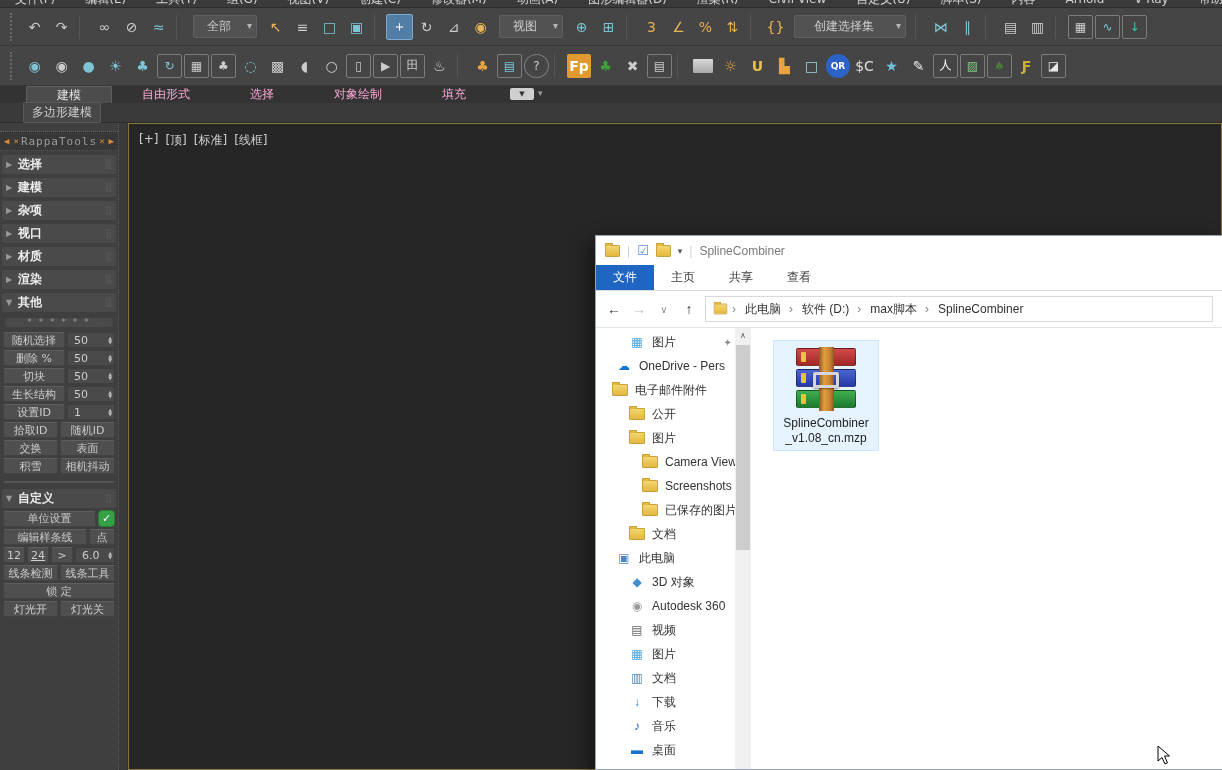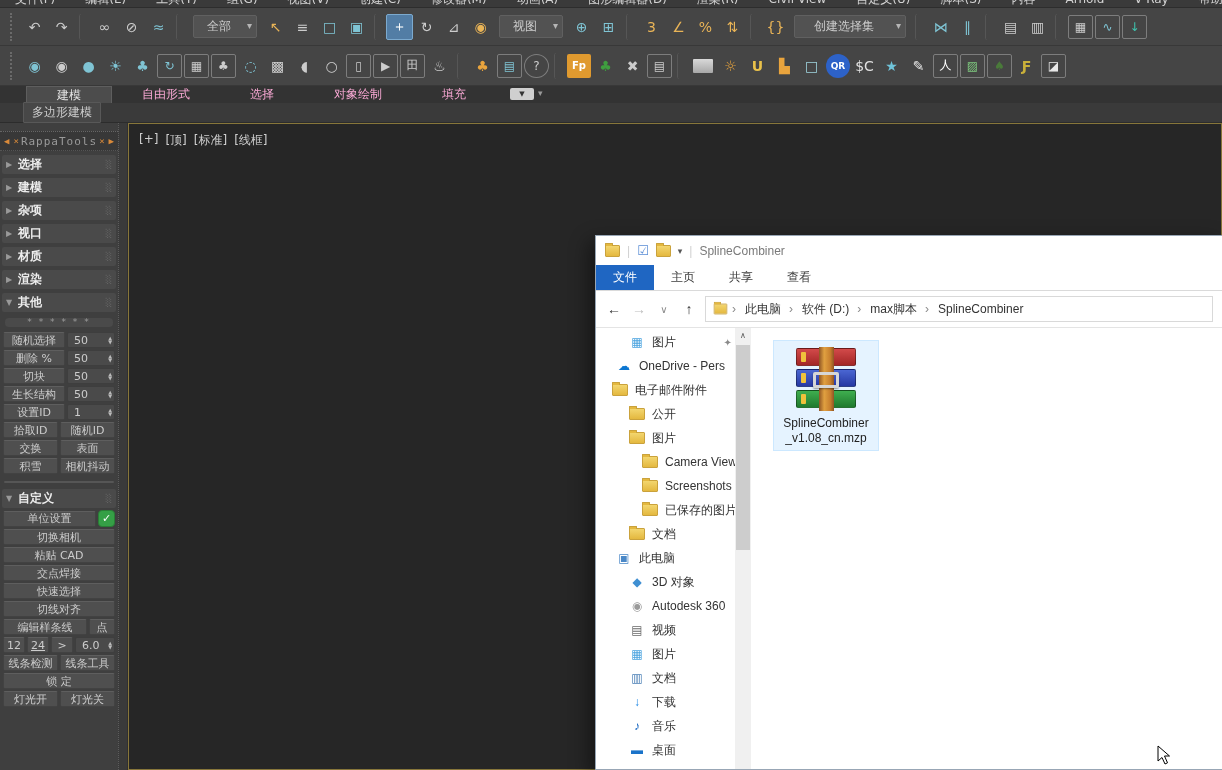--- a/index.html
+++ b/index.html
@@ -16,21 +16,21 @@
   .tb{height:38px;background:#454545;display:flex;align-items:center;border-bottom:1px solid #383838;
       padding-left:10px;overflow:hidden;position:relative;}
   .tb2{height:40px;}
   .grip{width:5px;height:28px;border-left:2px dotted #6a6a6a;margin-right:6px;}
   .ticon{width:27px;height:26px;display:flex;align-items:center;justify-content:center;
          font-size:14px;border-radius:2px;flex:0 0 auto;cursor:default;}
   .ticon.bold{font-weight:bold;}
   .ticon.act{background:#527da5;border:1px solid #7caacf;}
   .ticon.framed{border:1px solid #7d7d7d;width:25px;height:24px;margin:0 1px;font-size:12px;}
   .ticon.round{border-radius:50%;}
-  .ticon.boxo{background:#e09a2f;color:#fff;font-weight:bold;font-size:10px;width:24px;height:24px;margin:0 1px;}
+  .ticon.boxo{background:#e09a2f;color:#fff;font-weight:bold;font-size:14px;width:24px;height:24px;margin:0 1px;}
   .ticon.boxb{background:#2d62c8;color:#fff;border-radius:50%;font-size:9px;font-weight:bold;width:24px;height:24px;margin:0 1px;}
   .tsep{width:8px;height:26px;border-left:1px dotted #686868;margin:0 4px;flex:0 0 auto;}
   .tdrop{height:23px;background:#525252;border:1px solid #606060;border-radius:2px;color:#cccccc;
          font-size:12px;padding:0 20px 0 8px;display:flex;align-items:center;position:relative;margin:0 5px;flex:0 0 auto;min-width:64px;}
   .tdrop::after{content:"▾";position:absolute;right:4px;top:4px;color:#b5b5b5;font-size:10px;}
   .tdrop.wide{min-width:112px;text-align:center;}
   .css-folder-t{width:20px;height:14px;background:linear-gradient(#d9d9d9,#a8a8a8);border-radius:1px;margin:6px 4px;position:relative;}
 
   
   .rtabs{height:17px;background:#333333;display:flex;align-items:stretch;padding-left:26px;}
@@ -387,38 +387,20 @@
         <span class="tri">▼</span>
         <span class="rlabel">自定义</span>
         <span class="gripdots">░</span>
       </div>
 
       <div class="prow">
         <span class="pbtn full">单位设置</span>
         <span class="shield">✓</span>
       </div>
 
-      <div>
-
-      <div class="prow">
-            <span class="pbtn full">切换相机</span>
-          </div>
-          <div class="prow">
-            <span class="pbtn full">粘贴 CAD</span>
-          </div>
-          <div class="prow">
-            <span class="pbtn full">交点焊接</span>
-          </div>
-          <div class="prow">
-            <span class="pbtn full">快速选择</span>
-          </div>
-          <div class="prow">
-            <span class="pbtn full">切线对齐</span>
-          </div>
-        </div>
 
       <div class="prow">
         <span class="pbtn full">编辑样条线</span>
         <span class="pbtn" style="width:26px;flex:0 0 auto;">点</span>
       </div>
 
       <div class="prow">
         <span style="display:flex;gap:2px;">
 
         <span class="pbtn" style="width:22px;flex:0 0 auto;">12</span>

